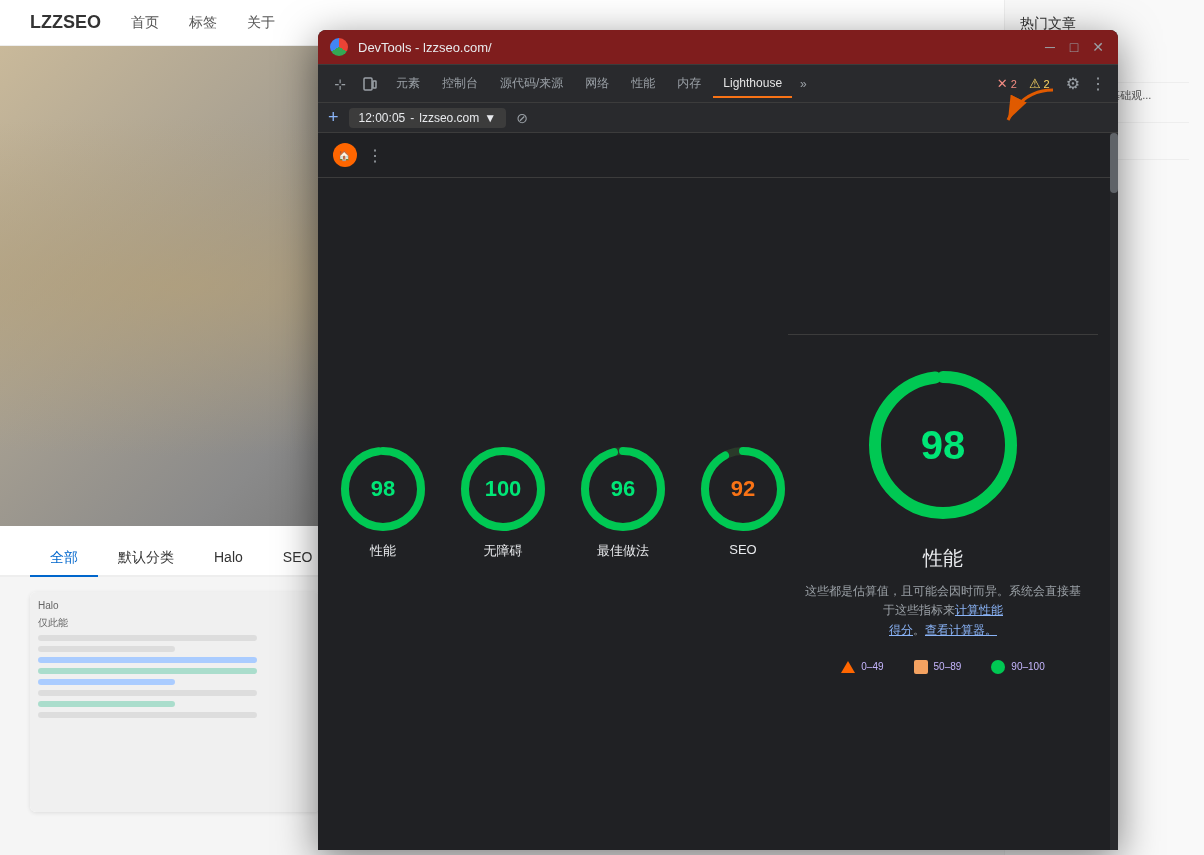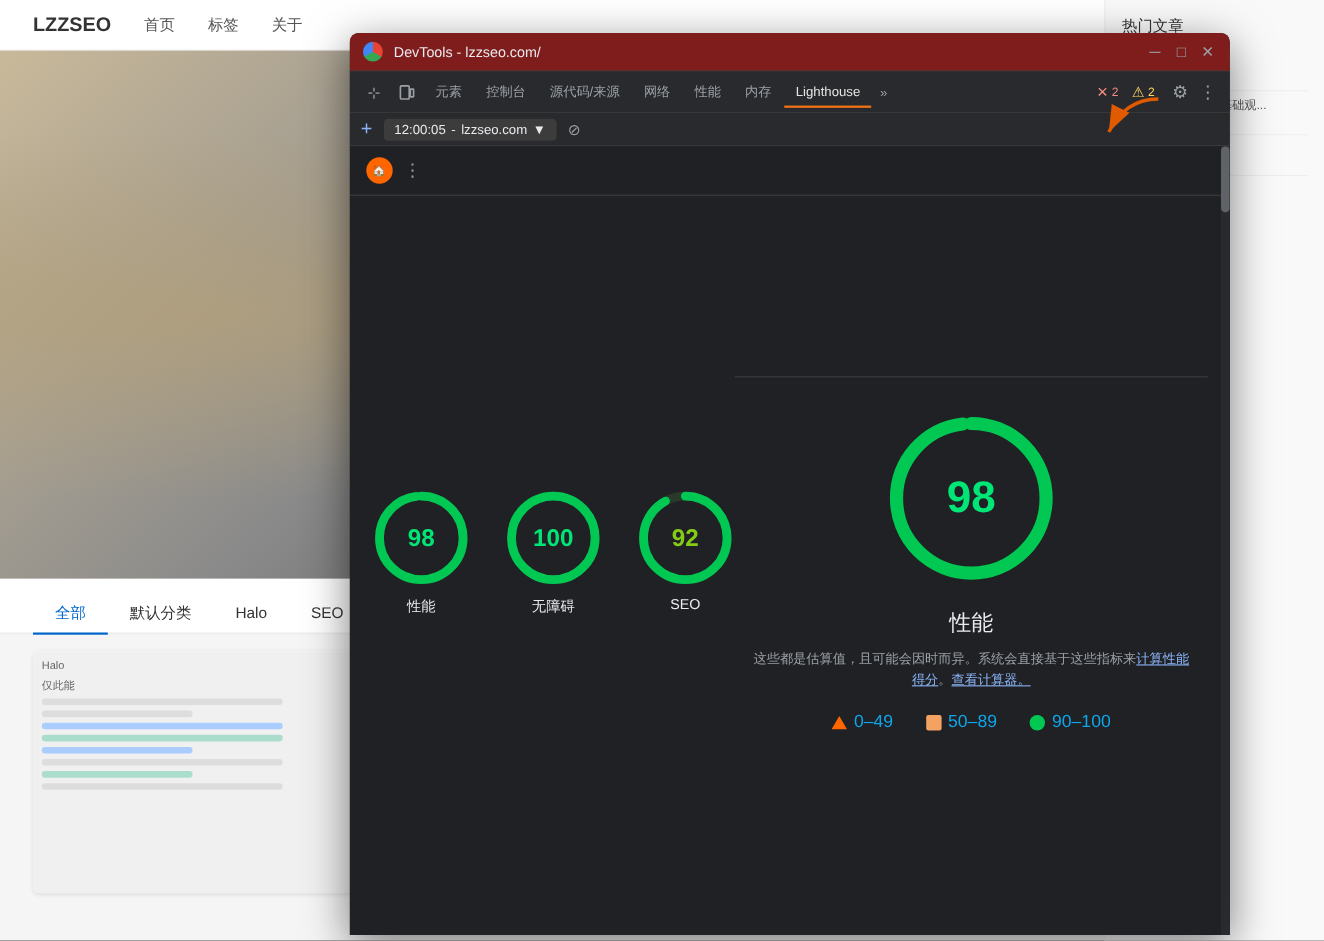--- a/index.html
+++ b/index.html
@@ -458,22 +458,22 @@
     .lh-legend {
       display: flex;
       gap: 30px;
       align-items: center;
       margin-top: 10px;
     }
     .legend-item {
       display: flex;
       align-items: center;
       gap: 6px;
-      color: #0ea5e9;
-      font-size: 16px;
+      color: #c4b5fd;
+      font-size: 10px;
     }
     .legend-icon-red {
       width: 0; height: 0;
       border-left: 7px solid transparent;
       border-right: 7px solid transparent;
       border-bottom: 12px solid #ff6600;
     }
     .legend-icon-orange {
       width: 14px;
       height: 14px;
@@ -664,28 +664,38 @@
           <div class="score-circle">
             <svg viewBox="0 0 90 90">
               <circle class="bg-ring" cx="45" cy="45" r="38"></circle>
               <circle class="progress-ring" cx="45" cy="45" r="38" stroke-dasharray="238.76" stroke-dashoffset="0"></circle>
             </svg>
             <span class="score-text">100</span>
           </div>
           <span class="score-label">无障碍</span>
         </div>
 
+        <div class="score-circle-container">
+          <div class="score-circle">
+            <svg viewBox="0 0 90 90">
+              <circle class="bg-ring" cx="45" cy="45" r="38"></circle>
+              <circle class="progress-ring" cx="45" cy="45" r="38" stroke-dasharray="238.76" stroke-dashoffset="9.55"></circle>
+            </svg>
+            <span class="score-text">96</span>
+          </div>
+          <span class="score-label">最佳做法</span>
+        </div>
 
         <div class="score-circle-container">
           <div class="score-circle">
             <svg viewBox="0 0 90 90">
               <circle class="bg-ring" cx="45" cy="45" r="38"></circle>
               <circle class="progress-ring" cx="45" cy="45" r="38" stroke-dasharray="238.76" stroke-dashoffset="19.1" stroke="#6dbf6d"></circle>
             </svg>
-            <span class="score-text" style="color:#84cc16;">92</span>
+            <span class="score-text" style="color:#f97316;">92</span>
           </div>
           <span class="score-label">SEO</span>
         </div>
       </div>
 
       <div class="lh-large-section">
 
         <div class="score-circle-large">
           <svg viewBox="0 0 160 160">
             <circle class="bg-ring" cx="80" cy="80" r="68" stroke="#1a2a1a" stroke-width="14" fill="none"></circle>

